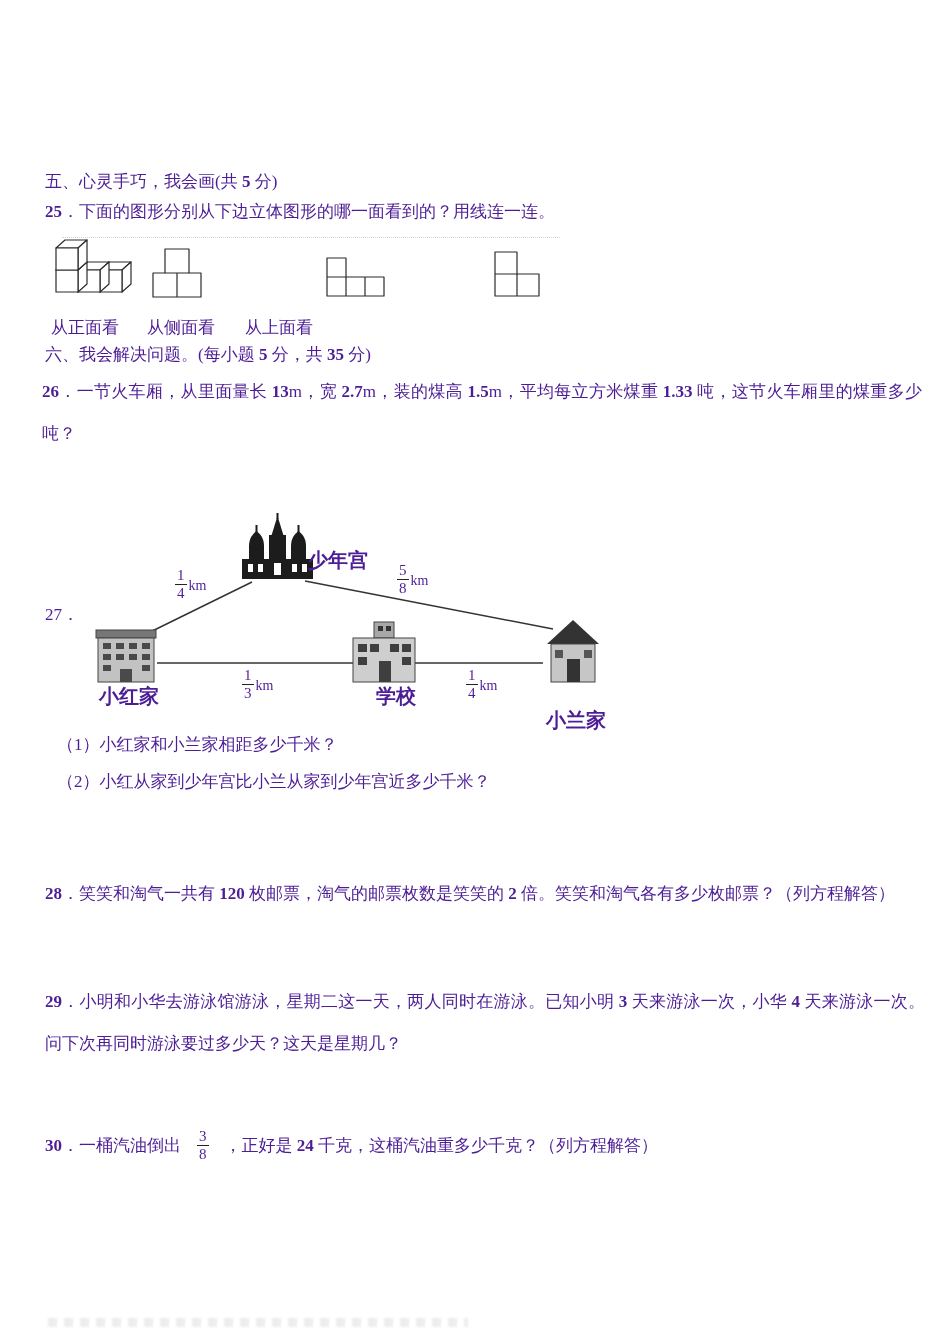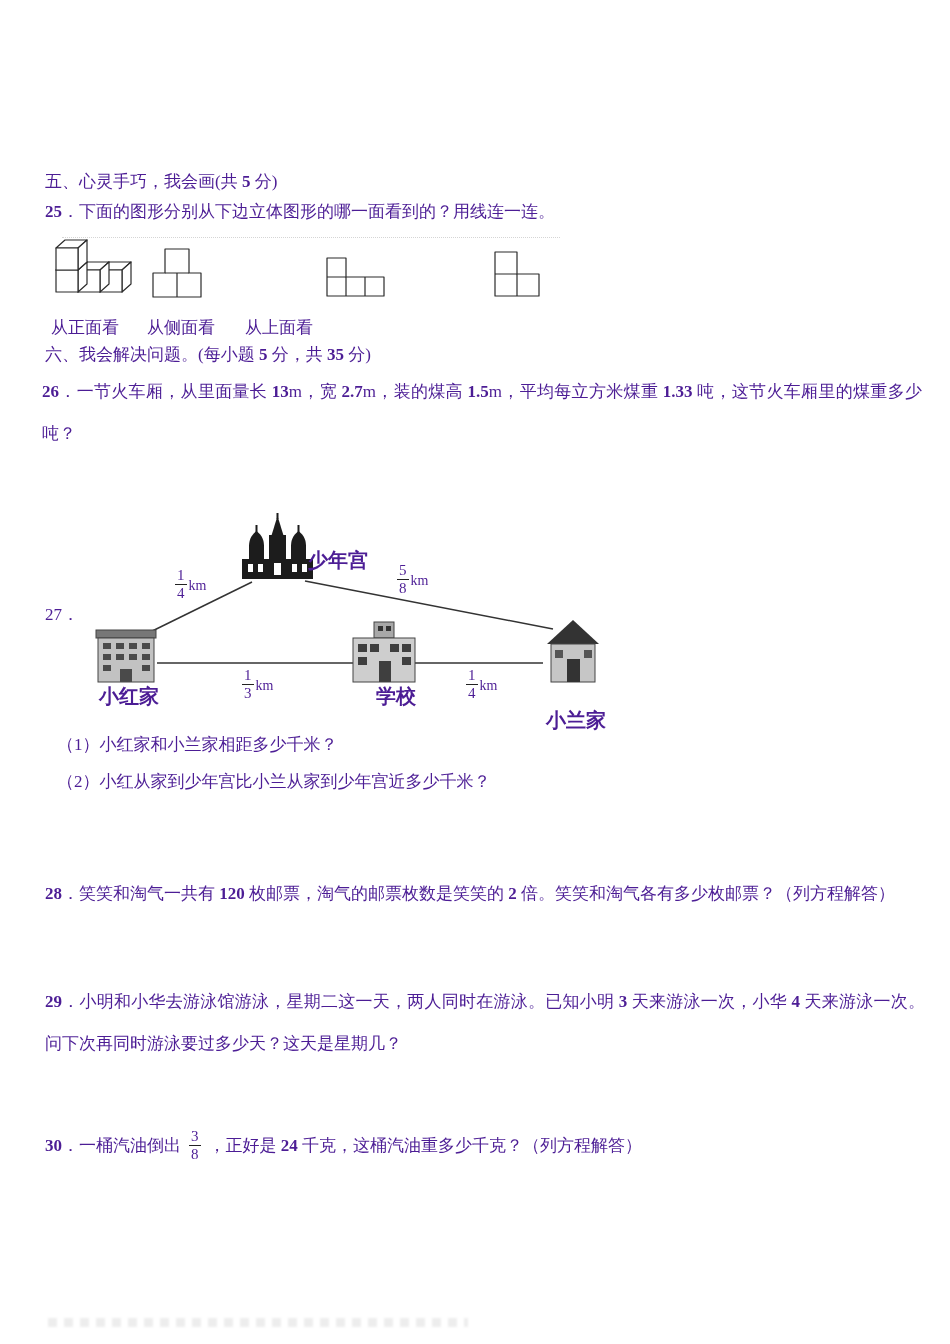--- a/index.html
+++ b/index.html
@@ -24,21 +24,21 @@
   .building { position:absolute; }
   .bname {
     position:absolute; font-size:20px; font-weight:bold; text-align:right;
     white-space:nowrap;
   }
   .dist { position:absolute; display:flex; align-items:center; font-size:15px; }
   .frac { display:inline-flex; flex-direction:column; align-items:center; line-height:1.1; font-size:15px; }
   .frac .den { border-top:1.3px solid #222; padding:0 2px; }
   .frac .num { padding:0 2px; }
   .dist .unit { font-size:14px; margin-left:2px; margin-top:4px; }
-  .q30row { position:absolute; left:45px; top:1128px; display:flex; align-items:center; gap:8px; font-size:17px; }
+  .q30row { position:absolute; left:45px; top:1128px; display:flex; align-items:center; gap:16px; font-size:17px; }
   .scan-smudge {
     position:absolute; left:48px; top:1318px; width:420px; height:9px; opacity:.45;
     background:repeating-linear-gradient(90deg,#d8d8d8 0 9px, transparent 9px 16px);
     filter:blur(1px);
   }
   b { font-weight:bold; }
 </style>
 </head>
 <body>
 

